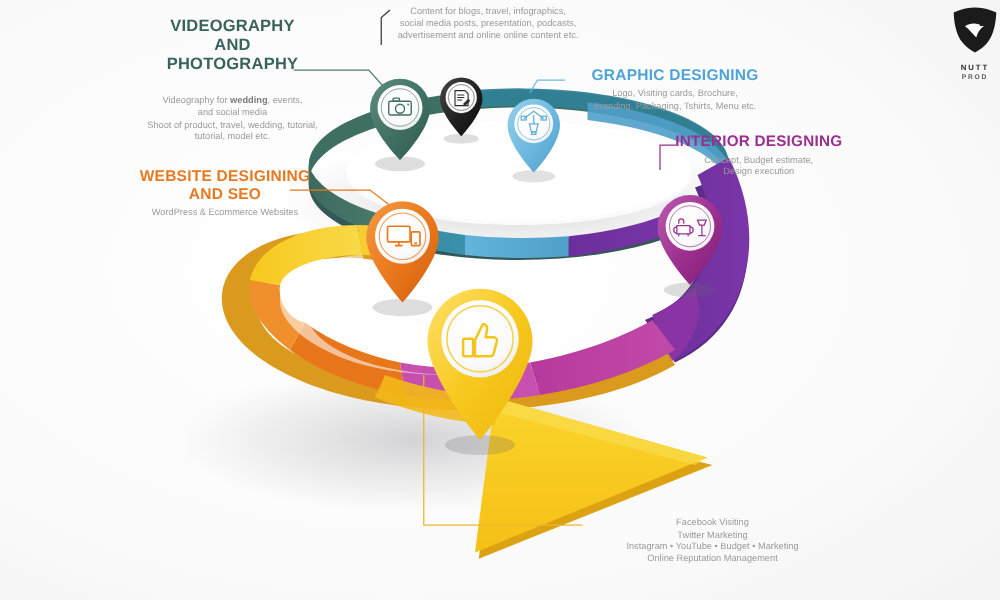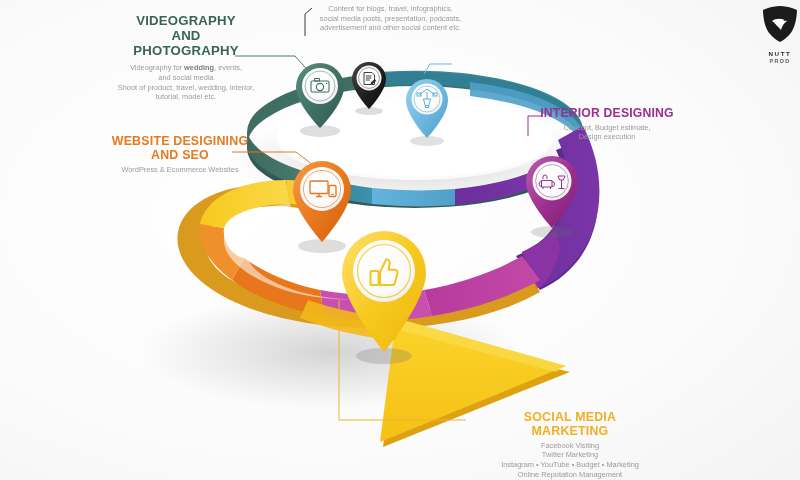--- a/index.html
+++ b/index.html
@@ -17,21 +17,21 @@
   .label .title{
     font-weight:bold;letter-spacing:.2px;line-height:1.12;
   }
   .label .desc{
     color:#9a9a9c;line-height:1.30;font-size:7.4px;
   }
   .label .desc b{color:#7d7d80;font-weight:bold;}
 
   #lbl-video{left:96px;top:14px;width:180px;text-align:center;}
   #lbl-video .title{color:#38635a;font-size:13.2px;}
-  #lbl-video .desc{margin-top:5px;}
+  #lbl-video .desc{margin-top:17px;}
 
   #lbl-content{left:303px;top:2px;width:175px;text-align:center;}
   #lbl-content .title{color:#231f20;font-size:12.6px;}
   #lbl-content .desc{margin-top:2px;}
 
   #lbl-graphic{left:455px;top:54px;width:170px;text-align:center;}
   #lbl-graphic .title{color:#4ea3d8;font-size:12.4px;}
   #lbl-graphic .desc{margin-top:2px;}
 
   #lbl-interior{left:527px;top:107px;width:160px;text-align:center;}
@@ -300,57 +300,60 @@
 
   <div class="label" id="lbl-video">
     <div class="title">
       <span>VIDEOGRAPHY</span><br>
       <span>AND</span><br>
       <span>PHOTOGRAPHY</span>
     </div>
     <div class="desc">
       <span>Videography for <b>wedding</b>, events,</span><br>
       <span>and social media</span><br>
-      <span>Shoot of product, travel, wedding, interior,</span><br>
+      <span>Shoot of product, travel, wedding, tutorial,</span><br>
       <span>tutorial, model etc.</span>
     </div>
   </div>
 
   <div class="label" id="lbl-content">
     <div class="desc">
       <span>Content for blogs, travel, infographics,</span><br>
       <span>social media posts, presentation,  podcasts,</span><br>
-      <span>advertisement and other social content etc.</span>
-    </div>
-  </div>
-
+      <span>advertisement and online online content etc.</span>
+    </div>
+  </div>
+
+  <div class="label" id="lbl-graphic">
+    <div class="title">GRAPHIC DESIGNING</div>
+    <div class="desc">
+      <span>Logo, Visiting cards, Brochure,</span><br>
+      <span>Branding, Packaging, Tshirts, Menu etc.</span>
+    </div>
+  </div>
 
   <div class="label" id="lbl-website">
     <div class="title">
       <span>WEBSITE DESIGINING</span><br>
       <span>AND SEO</span>
     </div>
     <div class="desc">
       <span>WordPress &amp; Ecommerce Websites</span>
     </div>
   </div>
 
   <div class="label" id="lbl-interior">
     <div class="title">INTERIOR DESIGNING</div>
     <div class="desc">
       <span>Concept, Budget estimate,</span><br>
       <span>Design execution</span>
     </div>
   </div>
 
   <div class="label" id="lbl-social">
-    <div class="title">
-      <span>SOCIAL MEDIA</span><br>
-      <span>MARKETING</span>
-    </div>
     <div class="desc">
       <span>Facebook Visiting</span><br>
       <span>Twitter Marketing</span><br>
       <span>Instagram • YouTube • Budget • Marketing</span><br>
       <span>Online Reputation Management</span>
     </div>
   </div>
 
   <div id="logo">
     <svg class="mark" viewBox="0 0 44 40">

